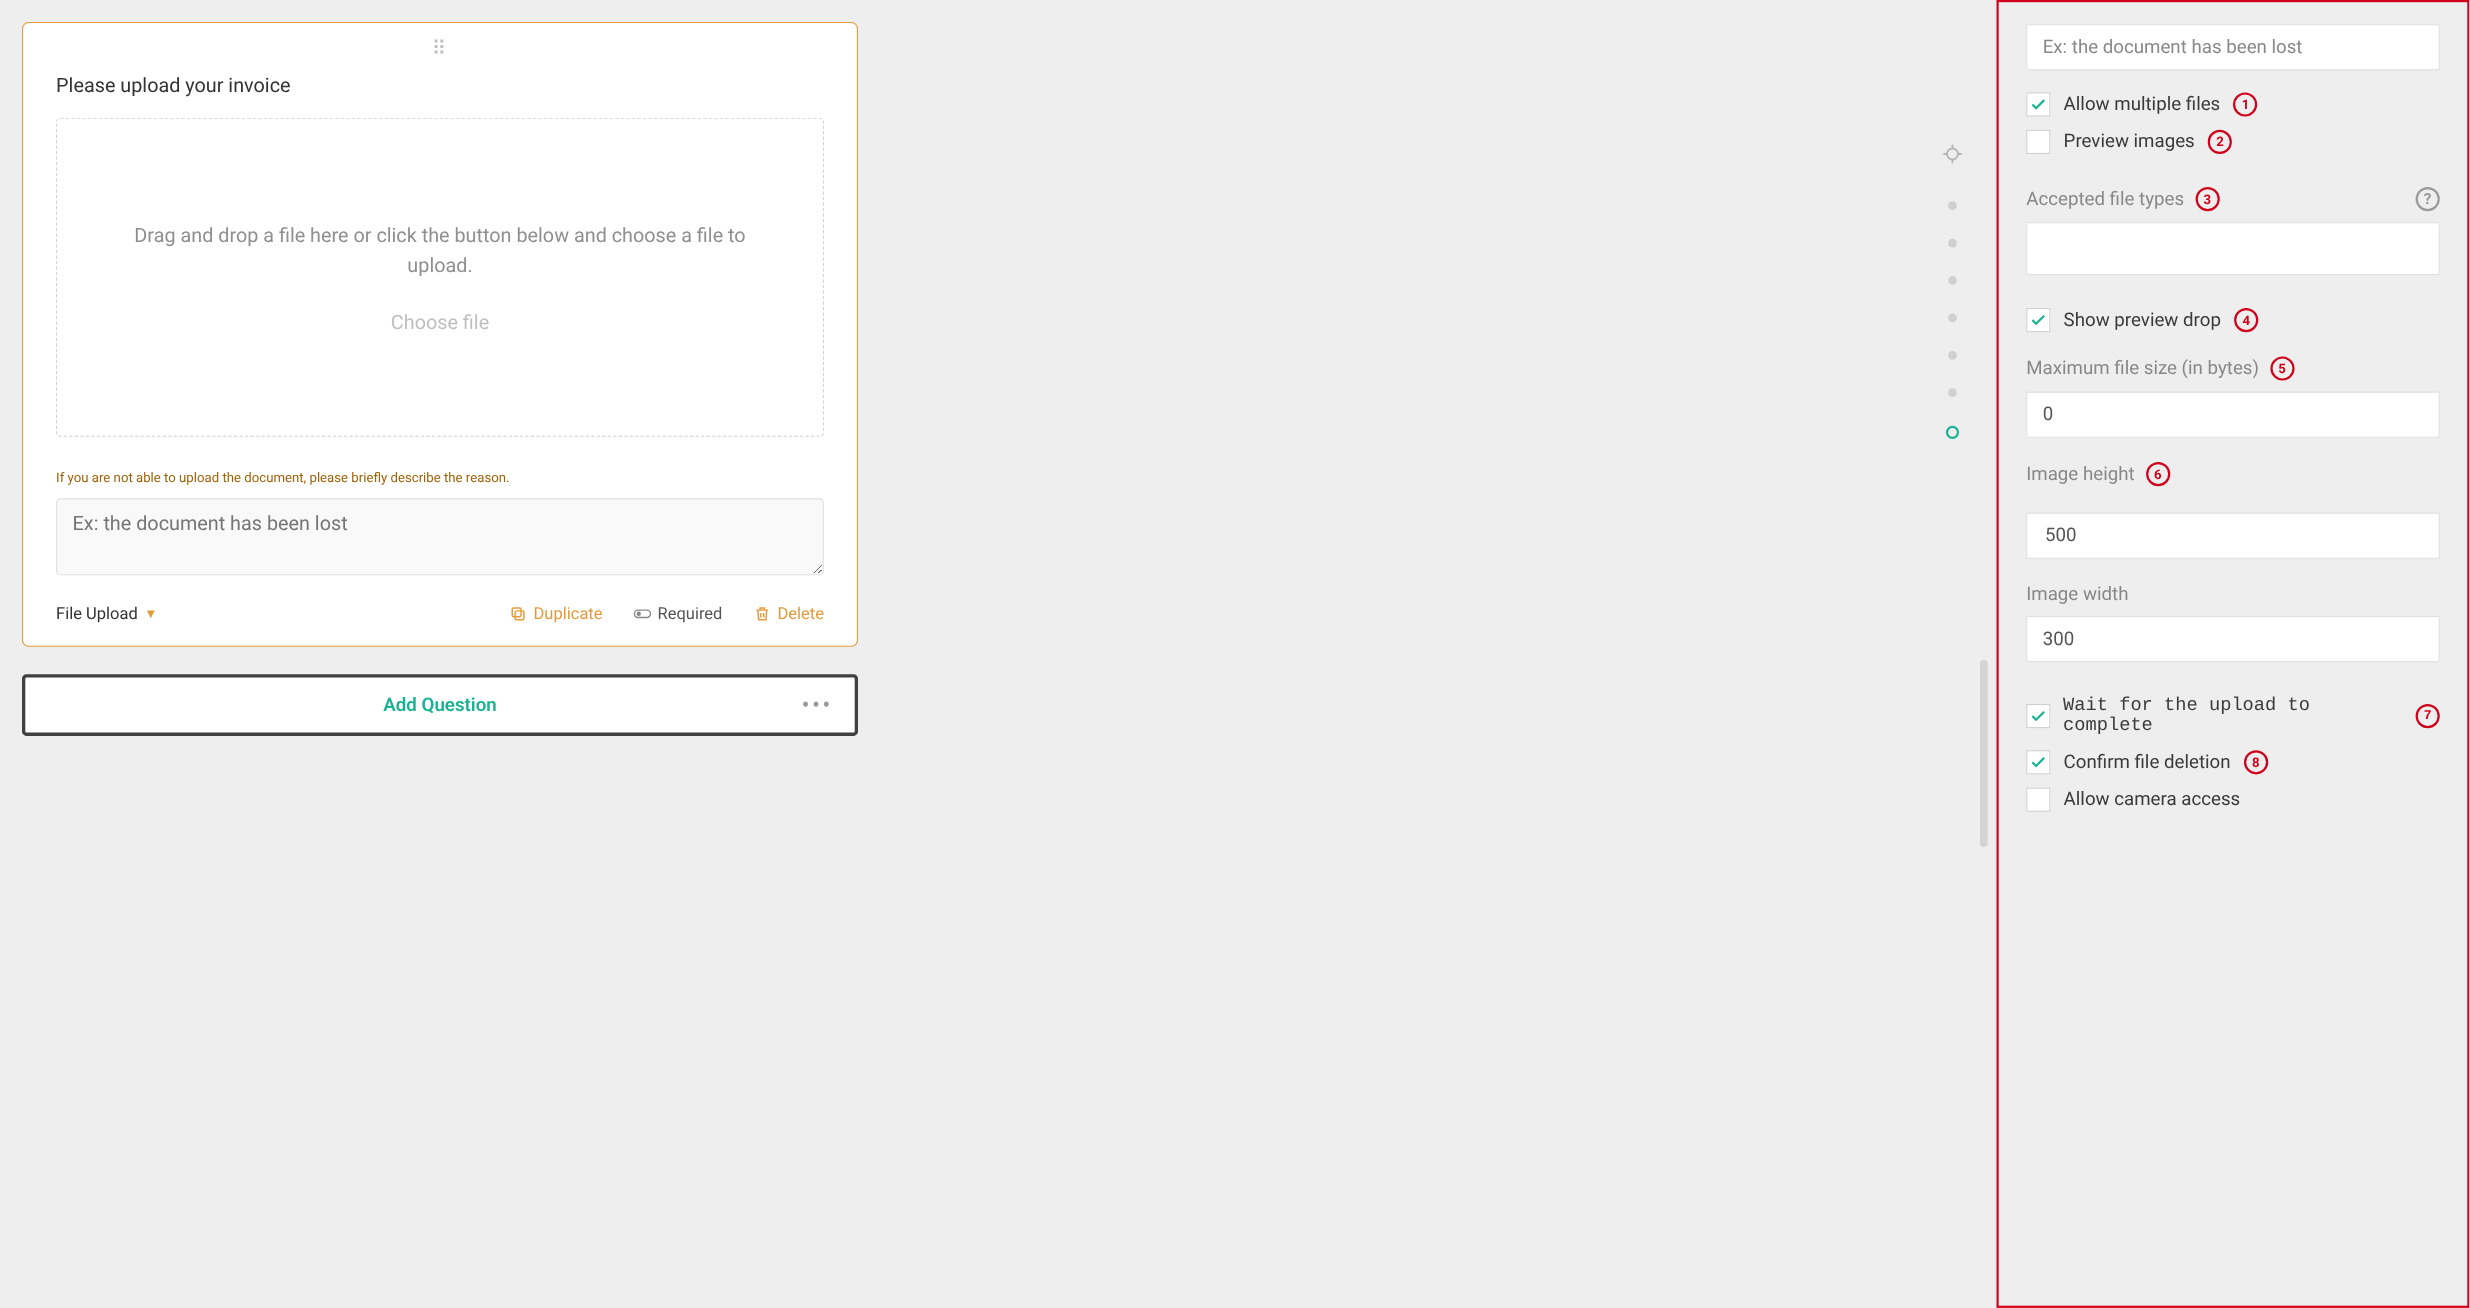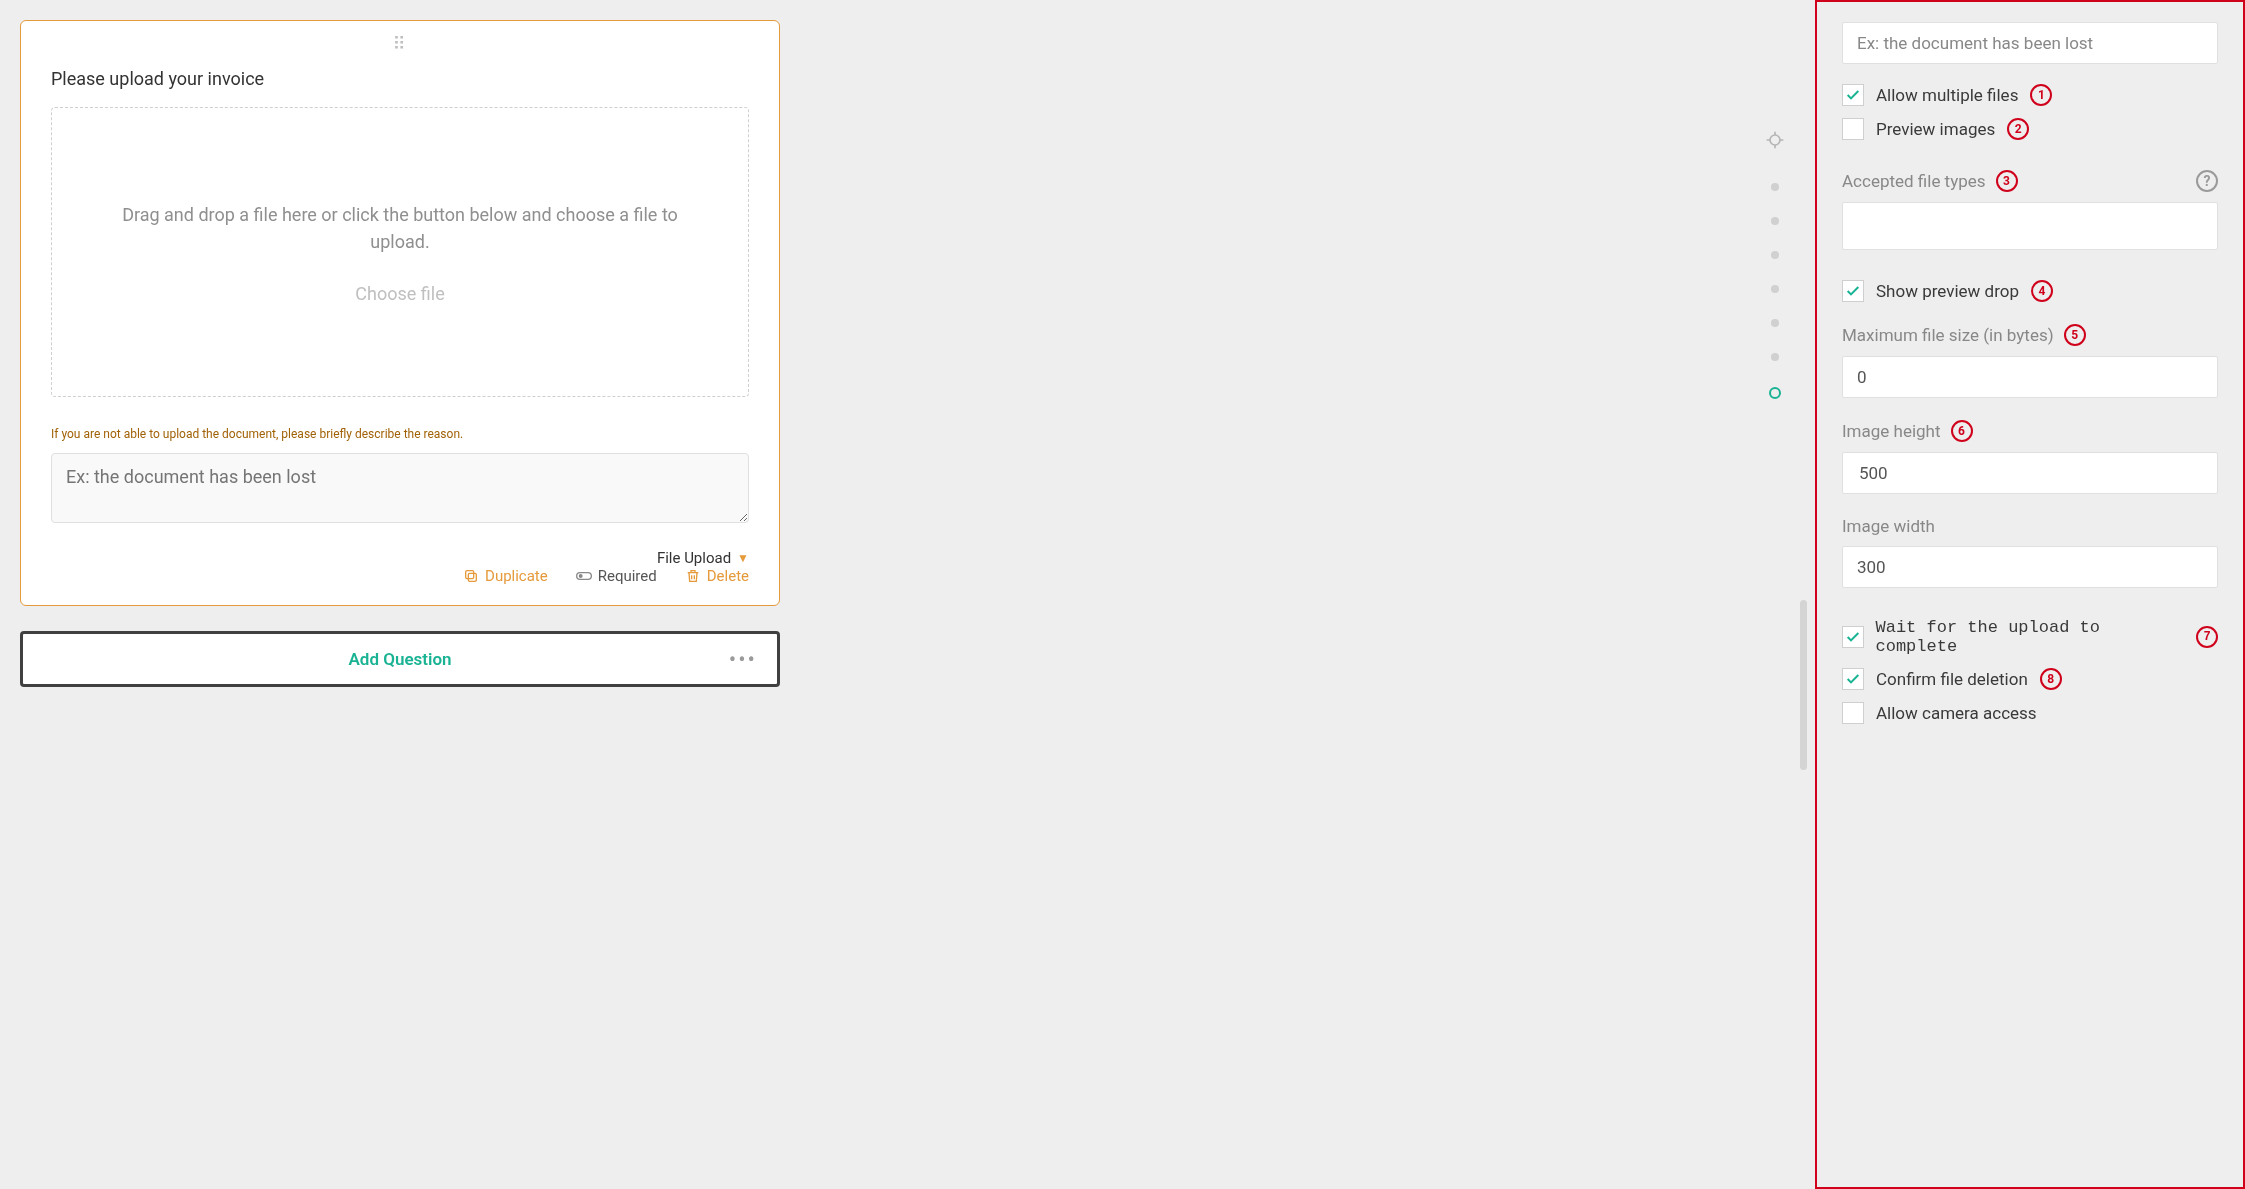--- a/index.html
+++ b/index.html
@@ -79,24 +79,23 @@
     border-radius: 4px;
     padding: 12px 14px;
     min-height: 70px;
     font-size: 18px;
     color: #888;
     resize: vertical;
     font-family: inherit;
   }
   .card-footer {
     display: flex;
-    align-items: flex-end;
+    align-items: flex-start;
     justify-content: space-between;
     margin-top: 22px;
-    flex-direction: column;
   }
   .type-dd {
     color: #333; font-size: 15px;
     display:flex; align-items:center; gap:6px;
     cursor:pointer;
   }
   .type-dd .caret { color:#e59a3b; font-size:12px;}
   .card-actions { display:flex; gap:28px; align-items:center;}
   .ca-item { display:flex; align-items:center; gap:6px; font-size:15px; cursor:pointer; color:#555;}
   .ca-item.orange { color:#e59a3b; }
@@ -294,21 +293,21 @@
     <div class="r-label-line">
       <span>Maximum file size (in bytes)</span>
       <span class="badge">5</span>
     </div>
     <input class="r-input" style="margin-top: 10px;" value="0">
 
     <div class="r-label-line">
       <span>Image height</span>
       <span class="badge">6</span>
     </div>
-    <input class="r-input" style="margin-top: 10px; padding-left: 16px;" value="500">
+    <input class="r-input" style="margin-top: 24px; padding-left: 16px;" value="500">
 
     <div class="r-label-line">
       <span>Image width</span>
     </div>
     <input class="r-input" style="margin-top: 10px;" value="300">
 
     <div class="r-check-row" style="margin-top:30px;font-family:Liberation Mono, monospace;">
       <span class="r-check checked">
         <svg viewBox="0 0 24 24" width="16" height="16" fill="none" stroke="#19b394" stroke-width="3">
             <path d="M4 12l5 5L20 6"></path>

